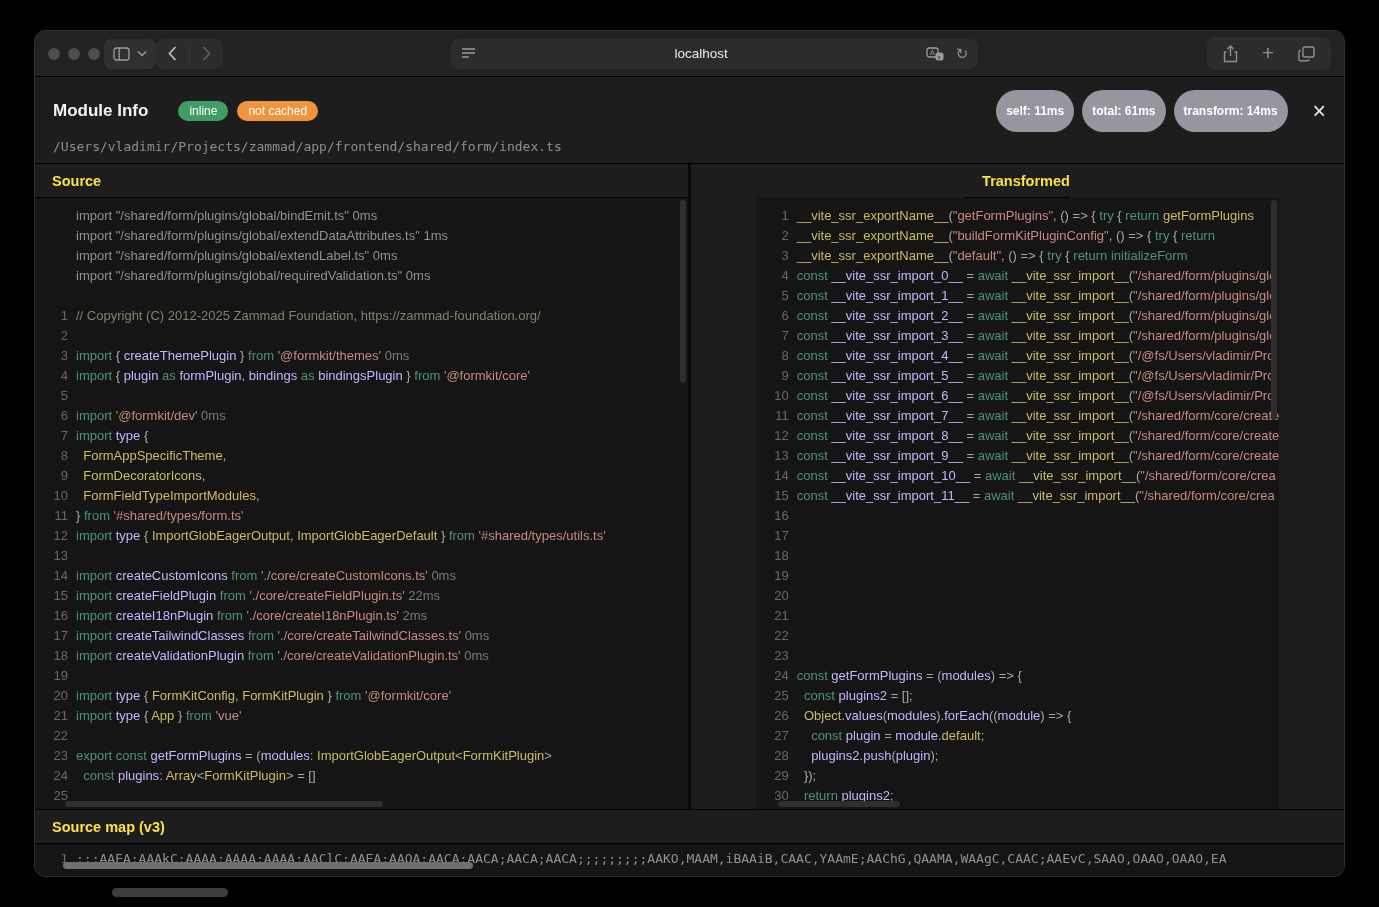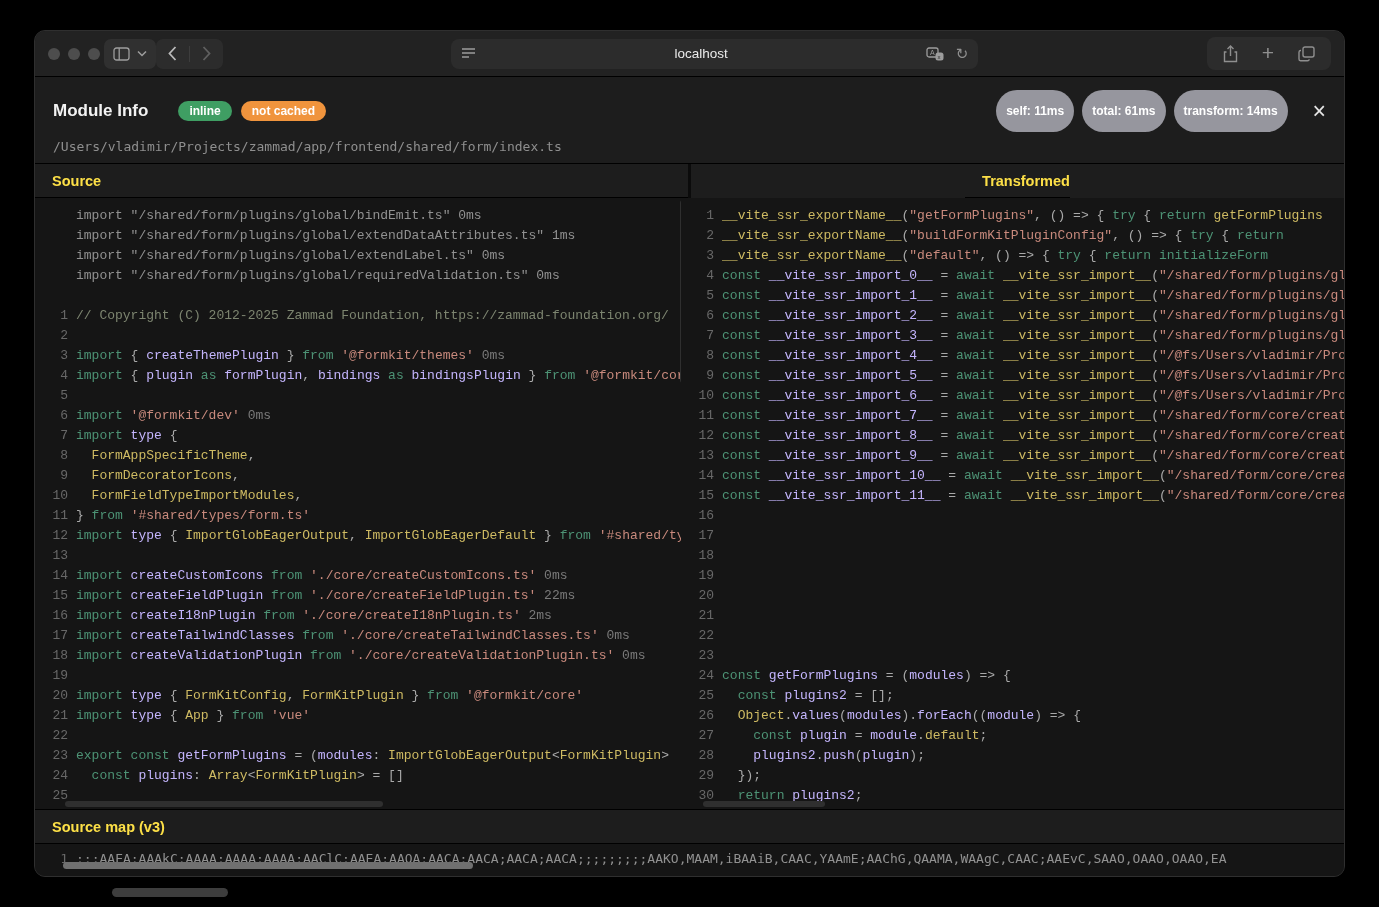--- a/index.html
+++ b/index.html
@@ -26,34 +26,34 @@
   .actions{background:#2c2c2c;height:33px;border-radius:8px;padding:0 16px;gap:24px;
     display:flex;align-items:center;}
   .glyph{color:#8f8f8f;font-size:17px;line-height:1;}
   .glyph.plus{font-size:21px;margin-top:-2px;}
   .glyph.reload{font-size:15px;}
   svg.ic{display:block;}
   
   .mhdr{padding:13px 18px 9px 18px;background:#1d1d1d;flex:none;}
   .mrow1{display:flex;align-items:center;gap:9px;}
   .mtitle{color:#f3f3f3;font-size:17px;font-weight:700;margin-right:21px;}
-  .badge{border-radius:999px;padding:3px 11px;font-size:12px;font-weight:700;color:#fff;}
+  .badge{border-radius:999px;padding:3px 11px;font-size:12px;font-weight:400;color:#fff;}
   .timings{margin-left:auto;display:flex;gap:8px;}
   .tpill{background:#96969e;color:#fff;border-radius:999px;padding:14px 10px;font-size:12px;font-weight:700;}
   .closex{margin-left:16px;color:#e6e6e6;font-size:23px;line-height:18px;font-weight:400;}
   .mpath{margin-top:7px;font-family:"DejaVu Sans Mono",monospace;font-size:13px;color:#8f8f8f;}
   
   .panels{display:flex;height:645px;flex:none;border-top:1px solid #000;}
   .panel{display:flex;flex-direction:column;min-width:0;}
   .panel.src{width:656px;flex:none;border-right:3px solid #0b0b0b;box-sizing:border-box;}
   .panel.tr{flex:1;align-items:center;}
   .ptitle{height:33px;flex:none;display:flex;align-items:center;padding-left:17px;
     color:#fde047;font-size:14.5px;font-weight:600;background:#1d1d1d;border-bottom:1px solid #000;}
   .code{flex:1;background:#151515;overflow:hidden;position:relative;
-    padding:8px 0 0 9px;font-family:Liberation Mono, monospace;font-size:13px;line-height:20px;}
+    padding:8px 0 0 9px;font-family:Liberation Sans, sans-serif;font-size:13px;line-height:20px;}
   .cl{display:flex;height:20px;white-space:pre;}
   .ln{width:24px;flex:none;text-align:right;color:#686868;}
   .cd{padding-left:8px;white-space:pre;}
   .tk-k{color:#4d9375}.tk-s{color:#c98a7d}.tk-v{color:#c4b5fd}.tk-t{color:#cfbb63}
   .tk-p{color:#a9a9a9}.tk-c{color:#7d8570}.tk-m{color:#7a7a7a}.tk-g{color:#919191}
   
   .vthumb{position:absolute;right:2px;width:6px;border-radius:3px;background:#2f2f2f;}
   .hthumb{position:absolute;bottom:2px;height:6px;border-radius:3px;background:#2f2f2f;}
   .src-v{top:2px;height:183px;}
   .src-h{left:30px;width:318px;}

